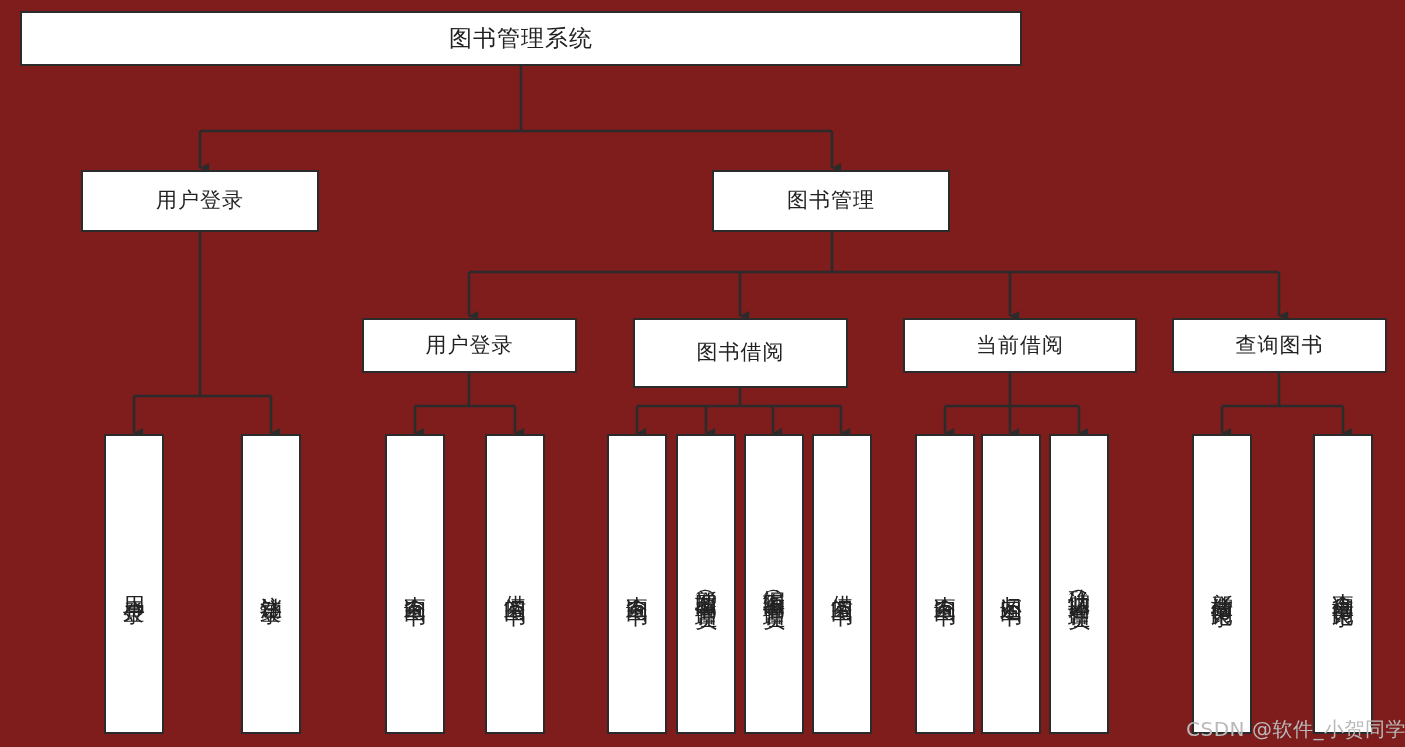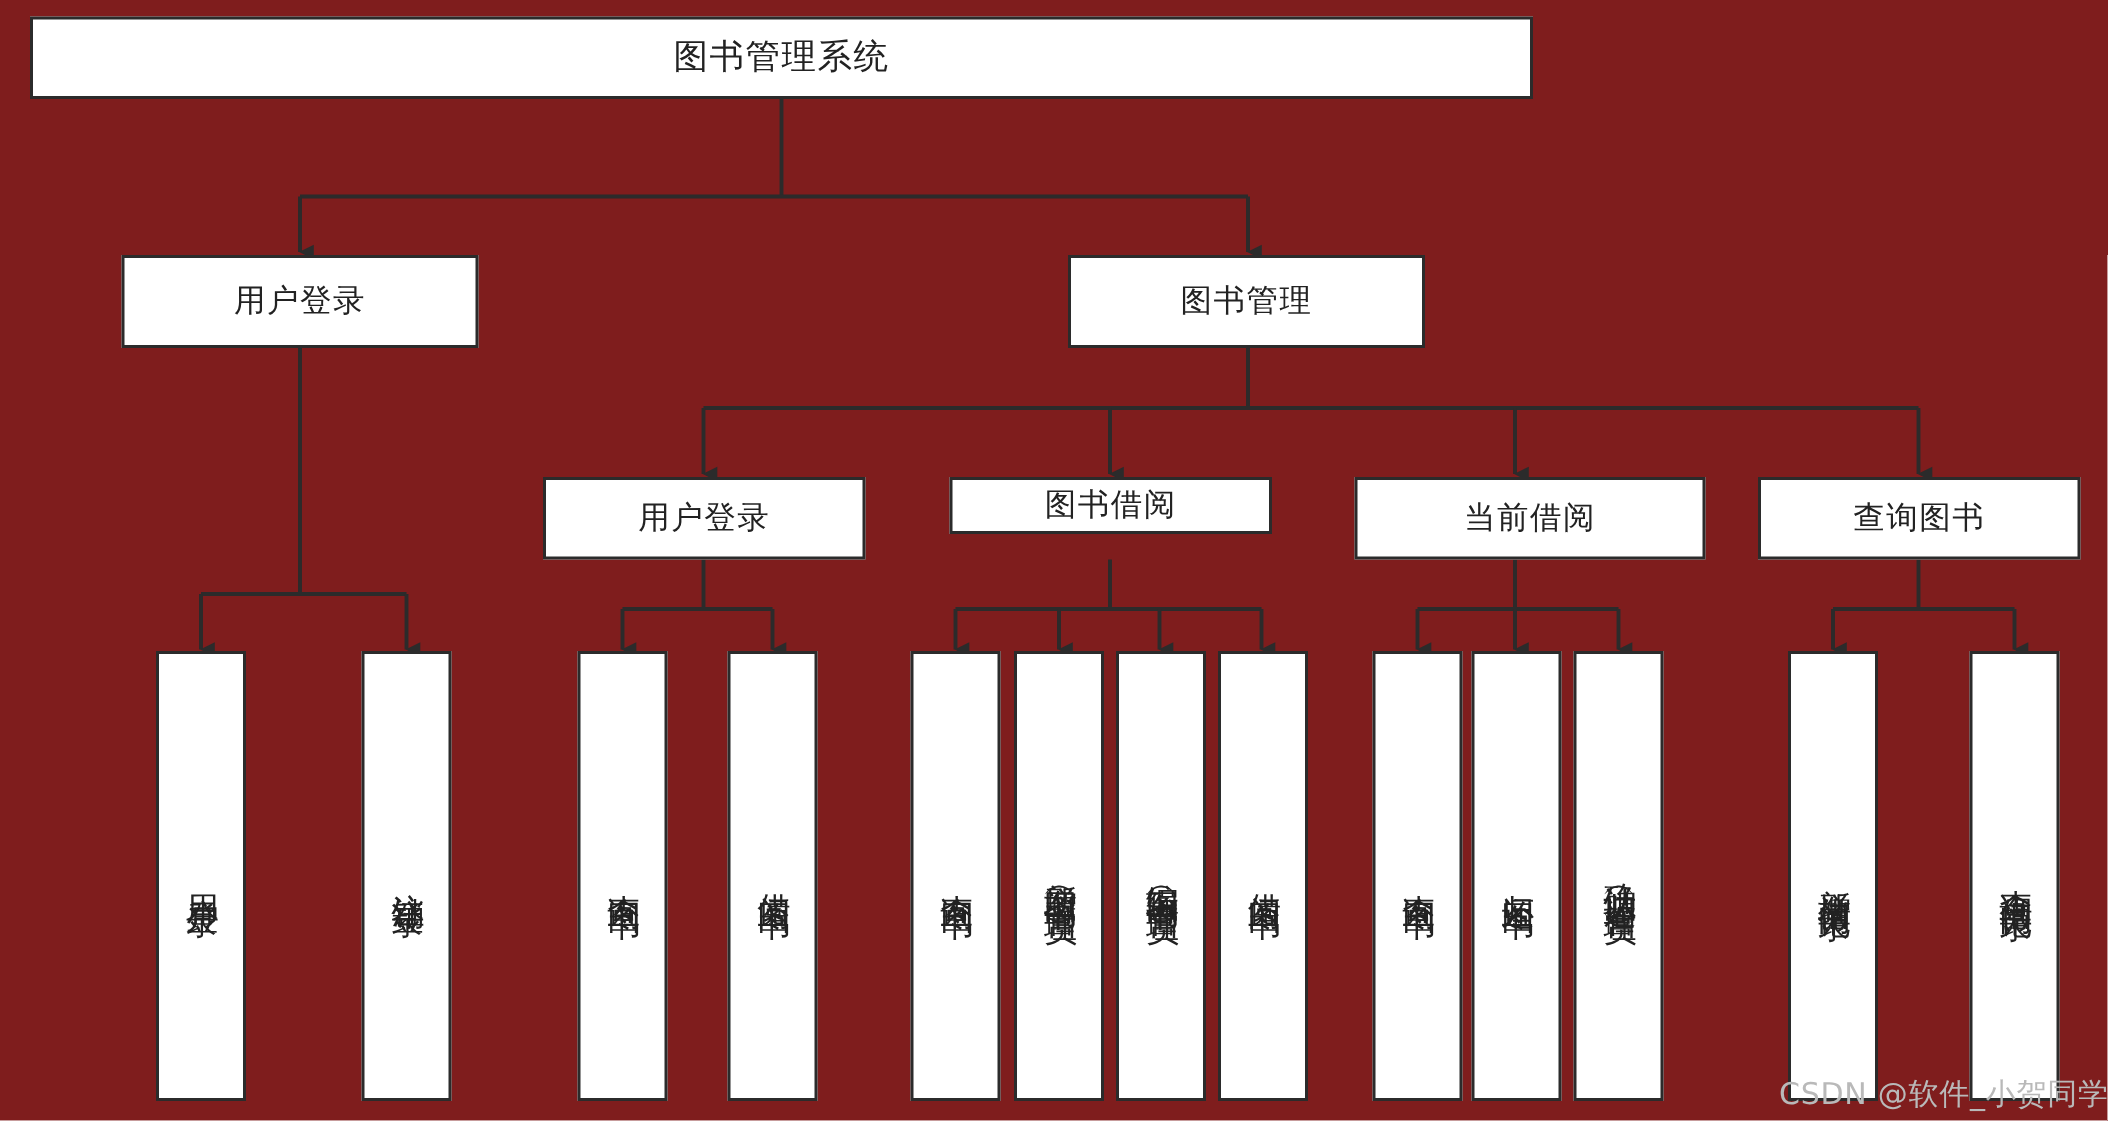--- a/index.html
+++ b/index.html
@@ -143,21 +143,21 @@
   </div>
 
   <div class="node branch" style="left:712px; top:170px; width:238px; height:62px;">
     <span class="label">图书管理</span>
   </div>
 
   <div class="node branch" style="left:362px; top:318px; width:215px; height:55px;">
     <span class="label">用户登录</span>
   </div>
 
-  <div class="node branch" style="left:633px; top:318px; width:215px; height:38px;">
+  <div class="node branch" style="left:633px; top:318px; width:215px; height:70px;">
     <span class="label">图书借阅</span>
   </div>
 
   <div class="node branch" style="left:903px; top:318px; width:234px; height:55px;">
     <span class="label">当前借阅</span>
   </div>
 
   <div class="node branch" style="left:1172px; top:318px; width:215px; height:55px;">
     <span class="label">查询图书</span>
   </div>

